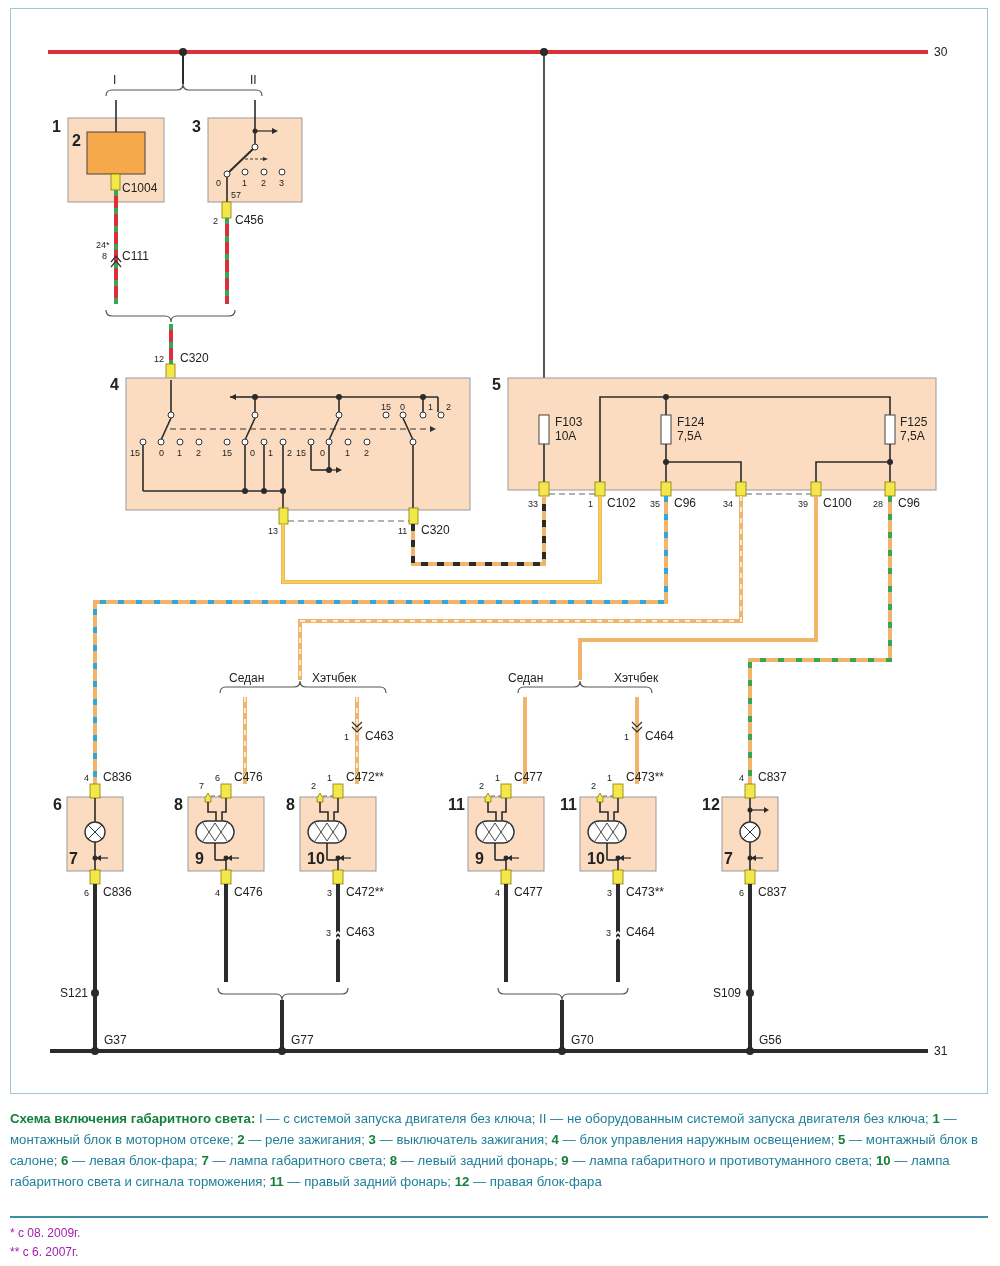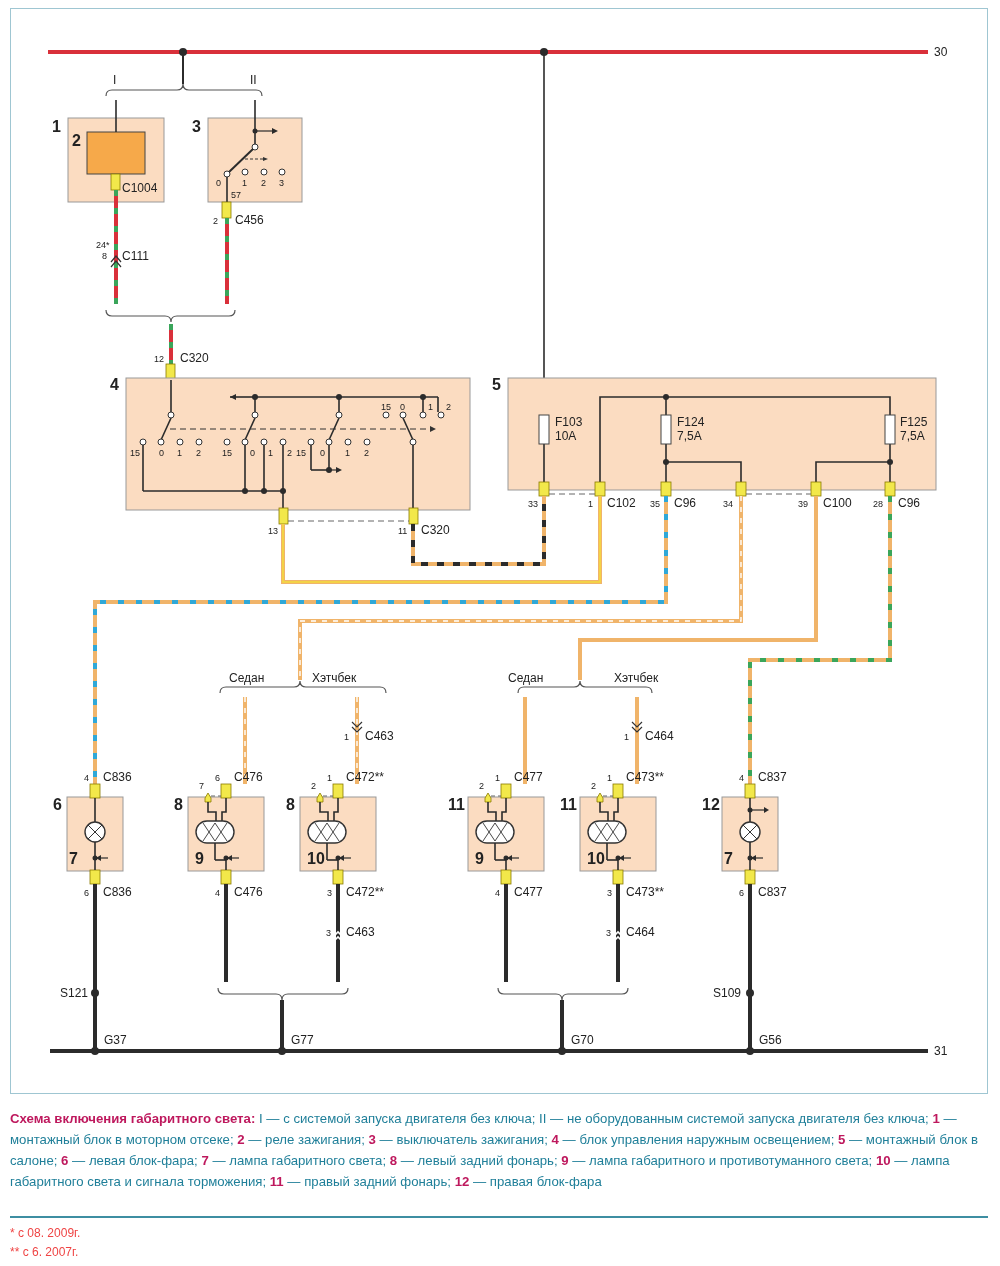--- a/index.html
+++ b/index.html
@@ -3,23 +3,23 @@
 <meta charset="utf-8">
 <style>
   html,body{margin:0;padding:0;background:#fff;}
   body{width:1000px;height:1266px;position:relative;font-family:"Liberation Sans",sans-serif;overflow:hidden;}
   #frame{position:absolute;left:10px;top:8px;width:978px;height:1086px;border:1px solid #9fc6d2;box-sizing:border-box;background:#fff;}
   svg#diagram{position:absolute;left:0;top:0;}
   .lbl{font-family:"Liberation Sans",sans-serif;font-size:12px;fill:#222;}
   .lbl-s{font-family:"Liberation Sans",sans-serif;font-size:9px;fill:#222;}
   .num{font-family:"Liberation Sans",sans-serif;font-size:16px;font-weight:bold;fill:#222;}
   .caption{position:absolute;left:10px;top:1108px;width:978px;font-size:13.2px;line-height:21px;color:#1f7f99;}
-  .caption b{color:#be185d;}
+  .caption b{color:#15803d;}
   .rule{position:absolute;left:10px;top:1216px;width:978px;height:2px;background:#3d8ea2;}
-  .notes{position:absolute;left:10px;top:1224px;font-size:12px;line-height:19px;color:#ef4444;}
+  .notes{position:absolute;left:10px;top:1224px;font-size:12px;line-height:19px;color:#a21caf;}
 </style>
 </head>
 <body>
 
 <div id="frame"></div>
 
 <svg id="diagram" width="1000" height="1100" viewBox="0 0 1000 1100">
   <defs>
     <pattern id="p-red-green" width="1" height="16" patternUnits="userSpaceOnUse"></pattern>
   </defs>

